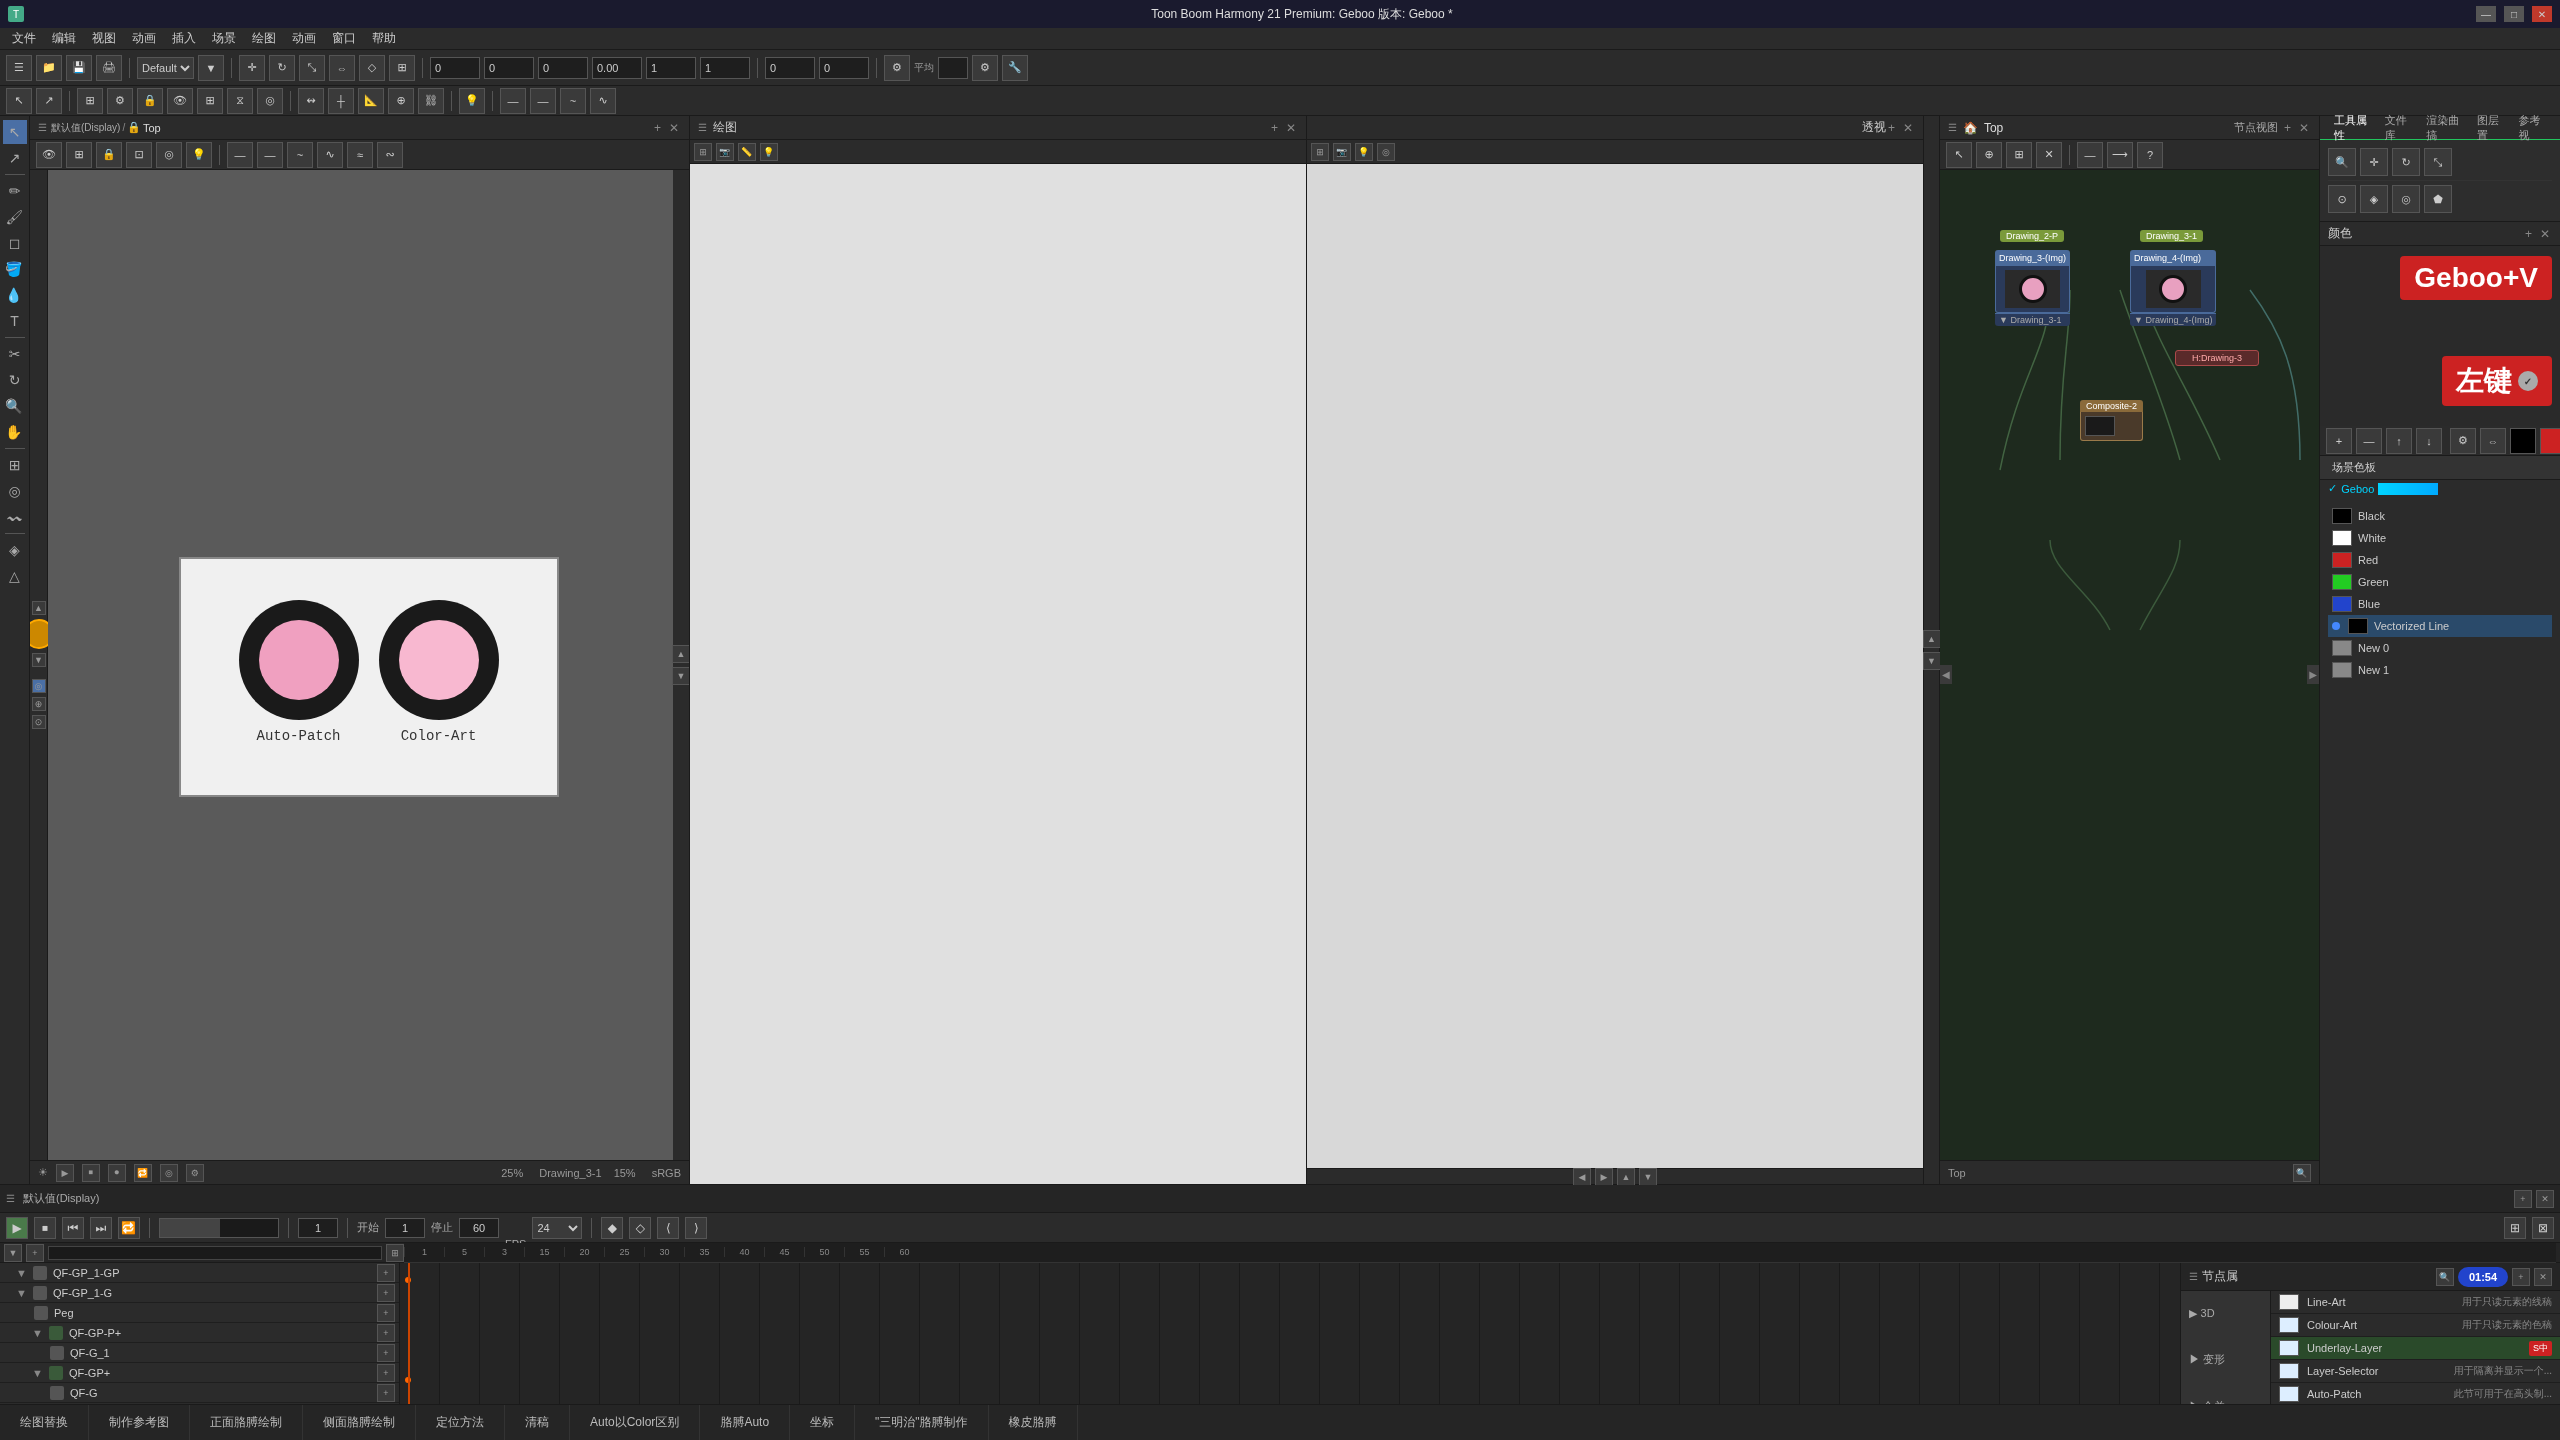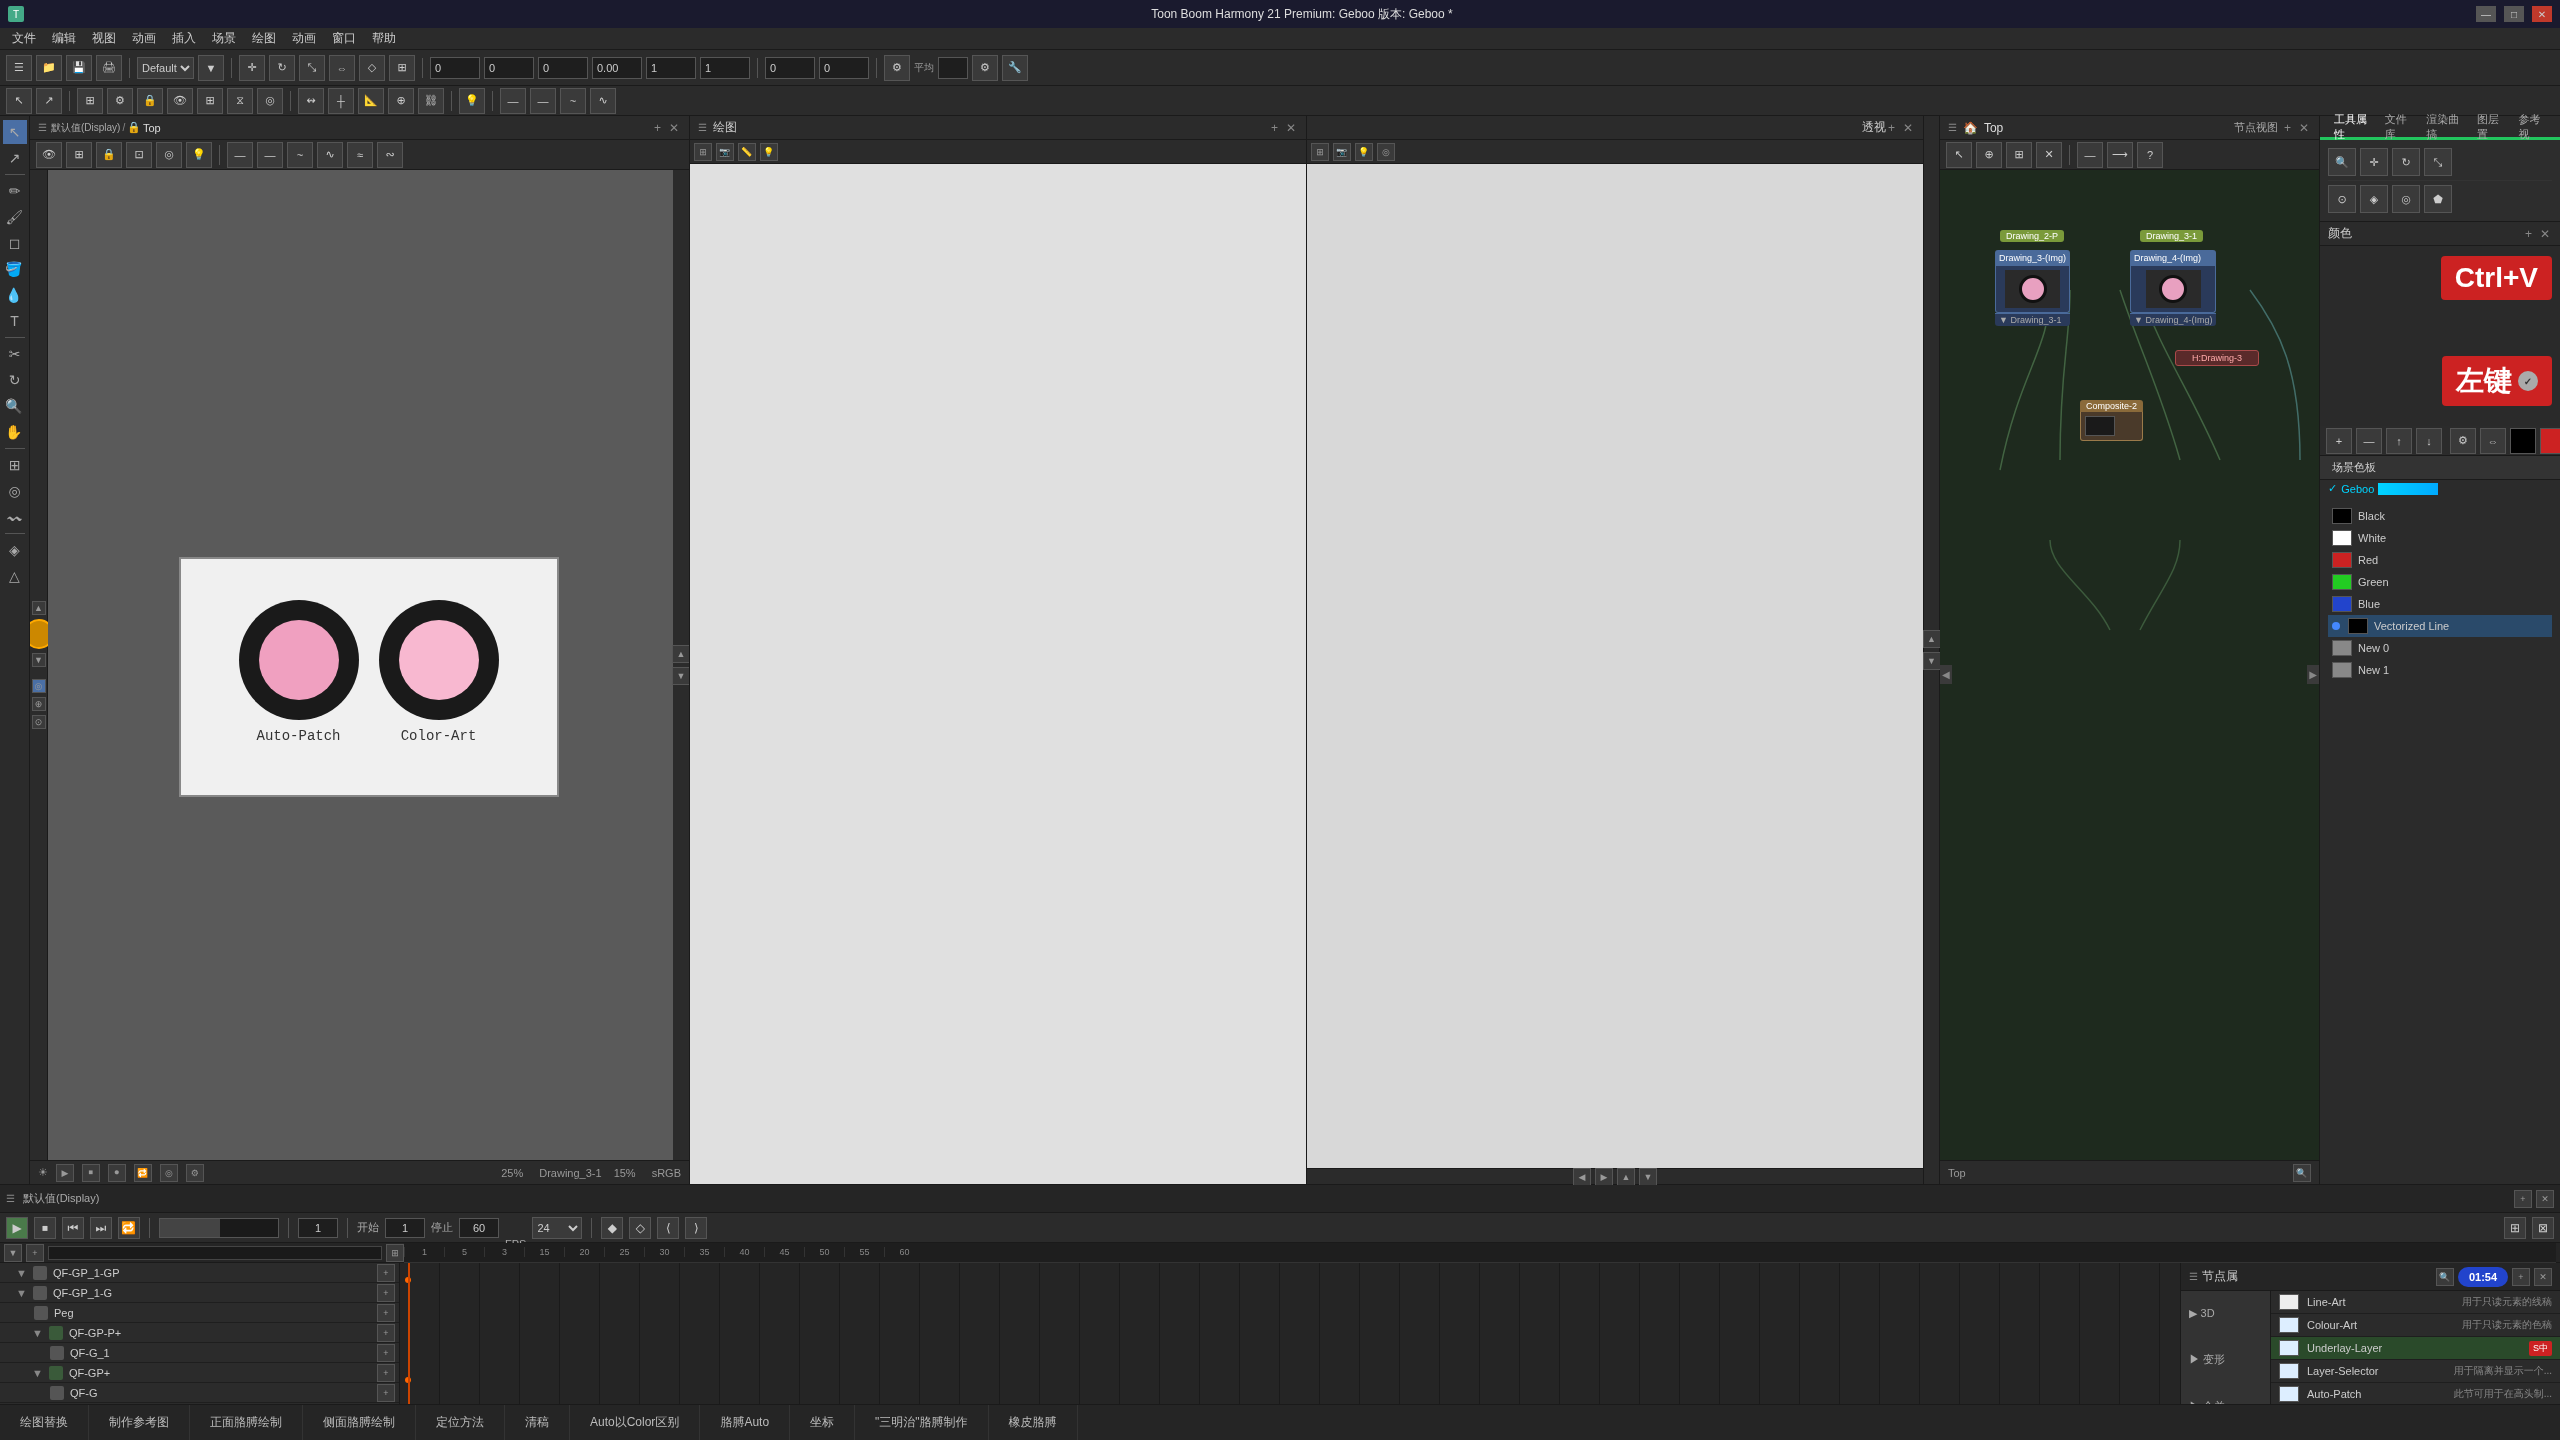--- a/index.html
+++ b/index.html
@@ -62,21 +62,21 @@
 
     
     #node-panel { width: 380px; flex-shrink: 0; display: flex; flex-direction: column; border-right: 1px solid #1a1a1a; }
     #node-header { height: 24px; background: #2b2b2b; display: flex; align-items: center; padding: 0 8px; border-bottom: 1px solid #1a1a1a; justify-content: space-between; gap: 8px; }
     #node-toolbar { height: 30px; background: #2b2b2b; display: flex; align-items: center; padding: 2px 6px; border-bottom: 1px solid #1a1a1a; gap: 4px; }
     #node-canvas { flex: 1; background: #1e2a1e; position: relative; overflow: hidden; }
     #node-status { height: 24px; background: #2b2b2b; display: flex; align-items: center; padding: 0 8px; border-top: 1px solid #1a1a1a; font-size: 11px; color: #999; }
 
     
     #properties-panel { width: 240px; flex-shrink: 0; display: flex; flex-direction: column; }
-    #props-header { height: 24px; background: #2b2b2b; display: flex; align-items: center; padding: 0 8px; border-bottom: 3px solid #22c55e; }
+    #props-header { height: 24px; background: #2b2b2b; display: flex; align-items: center; padding: 0 8px; border-bottom: 1px solid #22c55e; }
     #props-tabs { display: flex; gap: 2px; overflow: hidden; }
     .props-tab { padding: 0 6px; font-size: 11px; color: #aaa; cursor: pointer; }
     .props-tab.active { color: #fff; }
 
     
     #color-panel { flex: 1; background: #2b2b2b; display: flex; flex-direction: column; }
     #color-header { height: 24px; background: #2b2b2b; display: flex; align-items: center; padding: 0 8px; border-bottom: 1px solid #1a1a1a; font-size: 12px; color: #ccc; justify-content: space-between; }
     #color-palette { padding: 8px; }
     .color-row { display: flex; align-items: center; gap: 6px; padding: 3px 4px; cursor: pointer; }
     .color-row.active { background: #2a4a6a; }
@@ -500,21 +500,21 @@
     <div id="color-panel">
       <div id="color-header">
         <span>颜色</span>
         <div style="display:flex; gap:4px;">
           <button class="panel-header-btn">+</button>
           <button class="panel-header-btn">✕</button>
         </div>
       </div>
 
       <div style="position:relative; height:100px; background:#2a2a2a;">
-        <div style="position:absolute; right:8px; top:10px; background:#cc2222; color:#fff; font-size:28px; font-weight:bold; padding:6px 14px; border-radius:4px; font-family:Arial;">Ctrl+V</div>
+        <div style="position:absolute; right:8px; top:10px; background:#cc2222; color:#fff; font-size:28px; font-weight:bold; padding:6px 14px; border-radius:4px; font-family:Arial;">Geboo+V</div>
       </div>
       <div style="position:relative; height:80px; background:#2a2a2a;">
         <div style="position:absolute; right:8px; top:10px; background:#cc2222; color:#fff; font-size:28px; font-weight:bold; padding:6px 14px; border-radius:4px; font-family:Arial; display:flex; align-items:center; gap:6px;">
           <span>左键</span>
           <div style="width:20px; height:20px; border-radius:50%; background:#aaa; display:flex; align-items:center; justify-content:center; font-size:10px; color:#333;">✓</div>
         </div>
       </div>
       <div id="color-toolbar">
         <button class="toolbar-btn">+</button>
         <button class="toolbar-btn">—</button>

